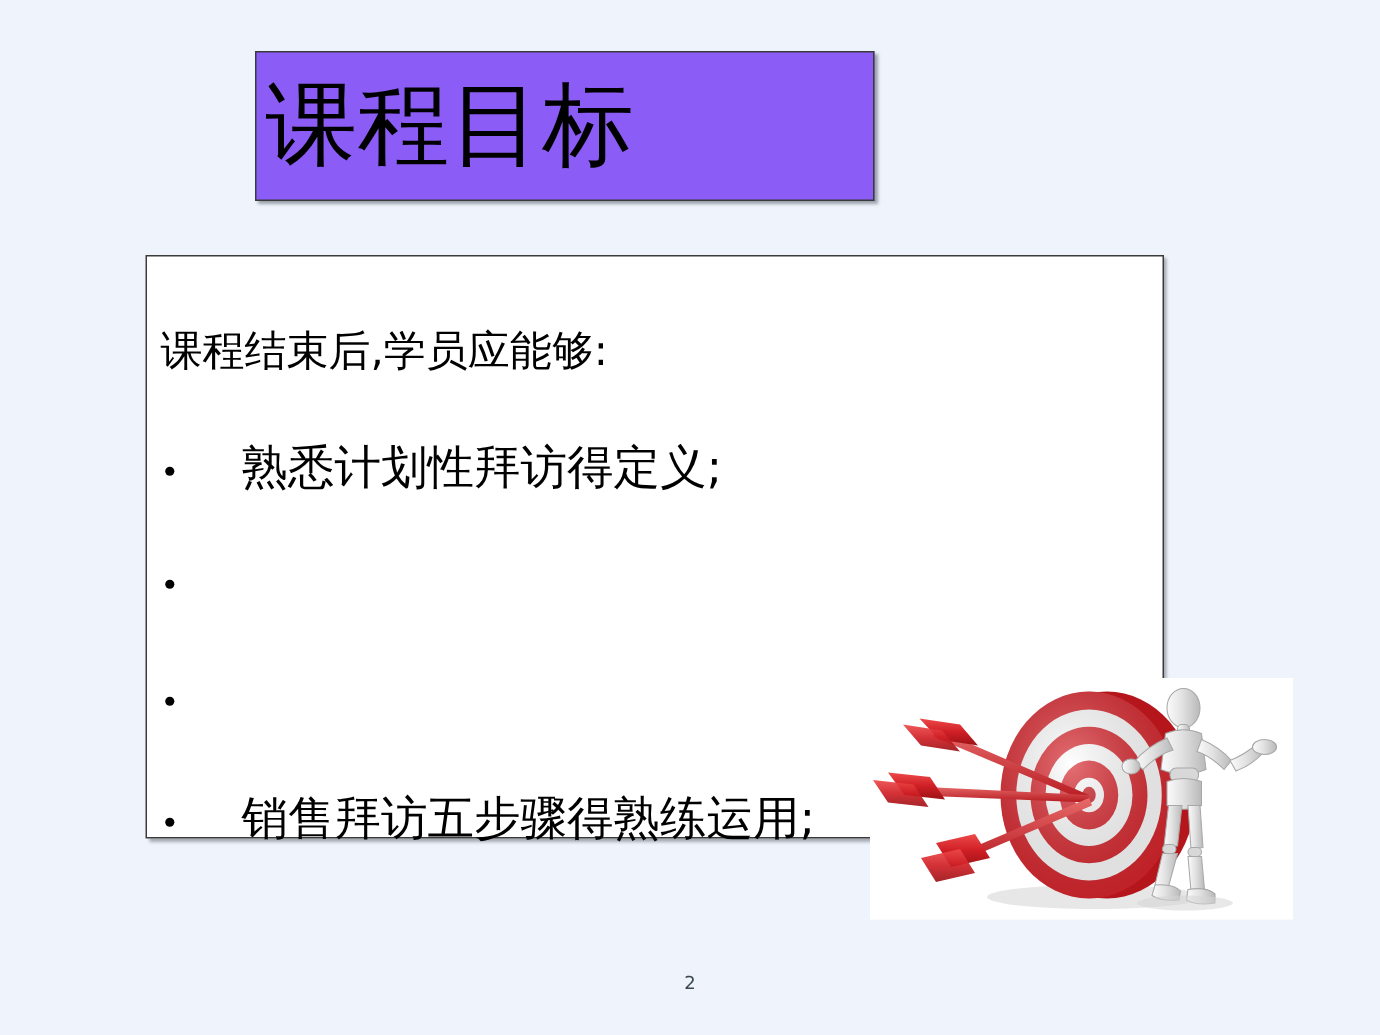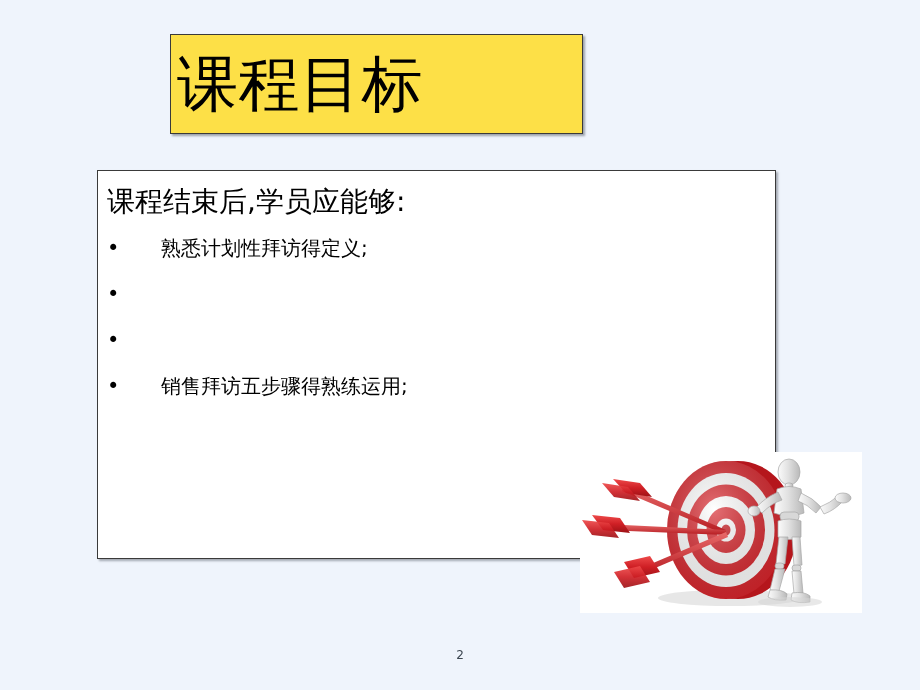--- a/index.html
+++ b/index.html
@@ -24,21 +24,21 @@
     background: #eff4fc;
   }
 
   
   #title-box {
     position: absolute;
     left: 170px;
     top: 34px;
     width: 413px;
     height: 100px;
-    background: #fde047;
+    background: #8b5cf6;
     border: 1px solid #3a3a3a;
     box-shadow: 2px 2px 2px rgba(90, 95, 105, 0.55);
     box-sizing: border-box;
   }
   #title-text {
     position: absolute;
     left: 6px;
     top: 6px;
     font-size: 61px;
     line-height: 86px;
@@ -67,20 +67,21 @@
     top: 8px;
     width: 100%;
   }
 
   .line {
     display: flex;
     align-items: baseline;
     height: 46px;
     color: #000000;
     font-size: 28px;
+    margin-top: 32px;
   }
   .line.plain {
     padding-left: 9px;
   }
   .line.bulleted {
     padding-left: 9px;
   }
   .bullet-mark {
     display: inline-block;
     width: 54px;
@@ -89,21 +90,21 @@
     line-height: 46px;
   }
   .line-text {
     white-space: nowrap;
     line-height: 46px;
   }
   .line.plain .line-text {
     font-size: 28px;
   }
   .line.bulleted .line-text {
-    font-size: 20px;
+    font-size: 31px;
   }
 
   
   #picture {
     position: absolute;
     left: 580px;
     top: 452px;
     width: 282px;
     height: 161px;
     background: #ffffff;

